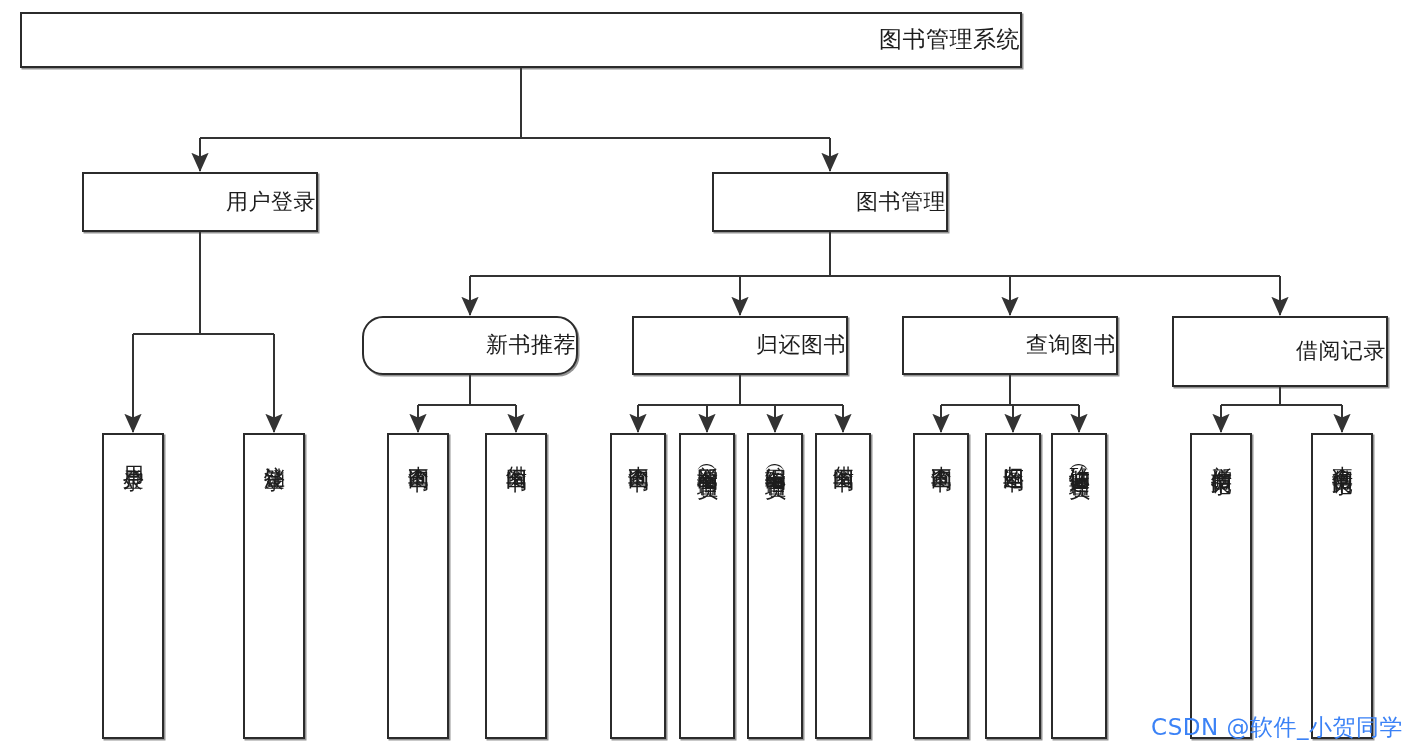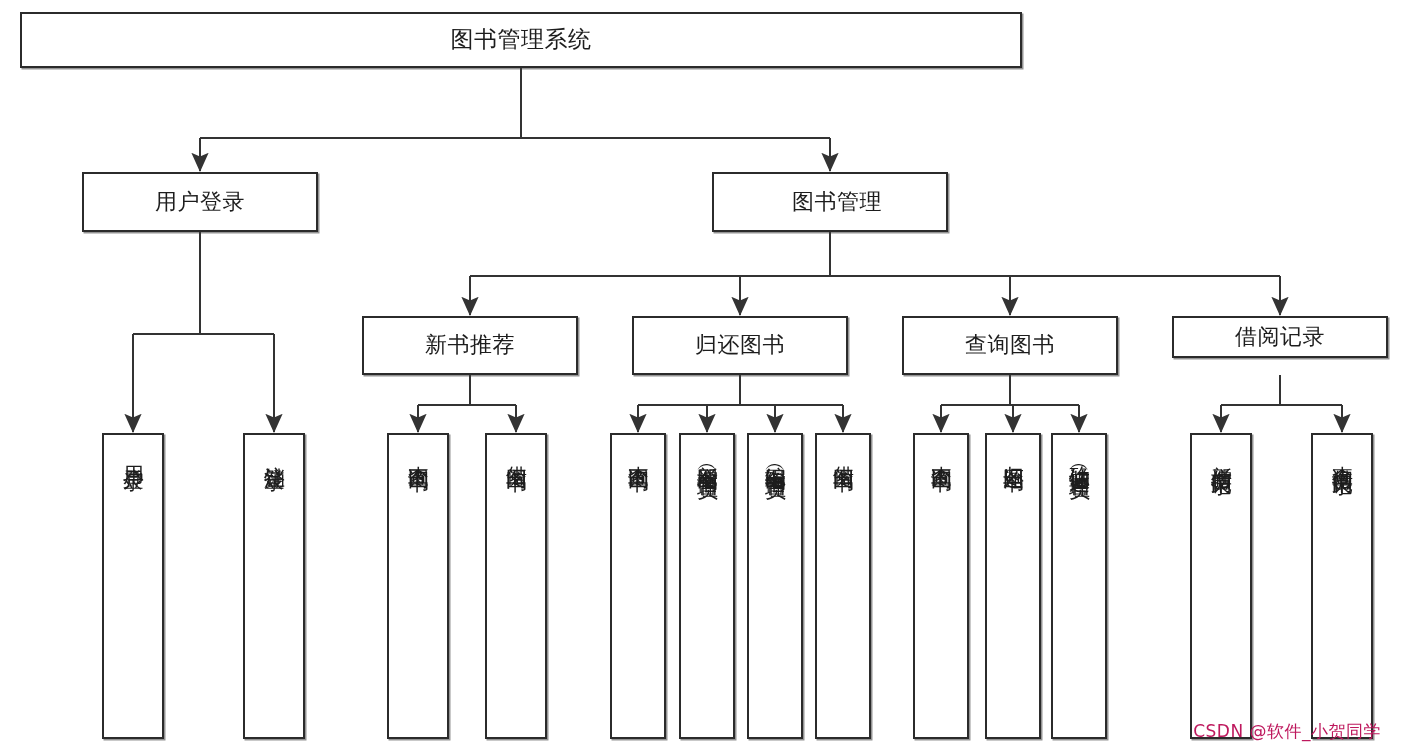--- a/index.html
+++ b/index.html
@@ -27,21 +27,21 @@
     pointer-events: none;
   }
   .node {
     position: absolute;
     box-sizing: border-box;
     background: #ffffff;
     border: 2px solid #2b2b2b;
     box-shadow: 1.5px 1.5px 0 0 rgba(60,60,60,0.55);
     display: flex;
     align-items: center;
-    justify-content: center;
+    justify-content: flex-end;
     color: #1d1d1d;
   }
   .node-label {
     display: block;
     text-align: center;
     line-height: 1.12;
     white-space: nowrap;
   }
   
   .node.h .node-label {
@@ -60,24 +60,24 @@
     writing-mode: vertical-rl;
     text-orientation: upright;
     font-size: 21px;
     line-height: 1.18;
     letter-spacing: 2px;
     white-space: pre;
     margin: 0 auto;
   }
   #watermark {
     position: absolute;
-    right: 24px;
+    right: 2px;
     bottom: 4px;
-    font-size: 17px;
-    color: #be185d;
+    font-size: 23px;
+    color: #3b82f6;
     letter-spacing: 0.5px;
     white-space: nowrap;
   }
 </style>
 </head>
 <body>
 
 <div id="diagram-root">
 
   <svg id="edge-layer" width="1405" height="747" viewBox="0 0 1405 747" xmlns="http://www.w3.org/2000/svg">
@@ -126,30 +126,30 @@
   <div id="node-layer">
       <div class="node h root" style="left: 20px; top: 12px; width: 1002px; height: 56px;">
         <span class="node-label">图书管理系统</span>
       </div>
       <div class="node h" style="left: 82px; top: 172px; width: 236px; height: 60px;">
         <span class="node-label">用户登录</span>
       </div>
       <div class="node h" style="left: 712px; top: 172px; width: 236px; height: 60px; padding-left: 14px;">
         <span class="node-label">图书管理</span>
       </div>
-      <div class="node h" style="left: 362px; top: 316px; width: 216px; height: 59px;">
+      <div class="node h" style="left: 362px; top: 316px; width: 216px; height: 59px; border-radius: 21px;">
         <span class="node-label">新书推荐</span>
       </div>
       <div class="node h" style="left: 632px; top: 316px; width: 216px; height: 59px;">
         <span class="node-label">归还图书</span>
       </div>
       <div class="node h" style="left: 902px; top: 316px; width: 216px; height: 59px;">
         <span class="node-label">查询图书</span>
       </div>
-      <div class="node h" style="left: 1172px; top: 316px; width: 216px; height: 42px;">
+      <div class="node h" style="left: 1172px; top: 316px; width: 216px; height: 71px;">
         <span class="node-label">借阅记录</span>
       </div>
       <div class="node v" style="left: 102px; top: 433px; width: 62px; height: 306px;">
         <span class="node-label">用户登录</span>
       </div>
       <div class="node v" style="left: 243px; top: 433px; width: 62px; height: 306px;">
         <span class="node-label">注销登录</span>
       </div>
       <div class="node v" style="left: 387px; top: 433px; width: 62px; height: 306px;">
         <span class="node-label">查询图书</span>

